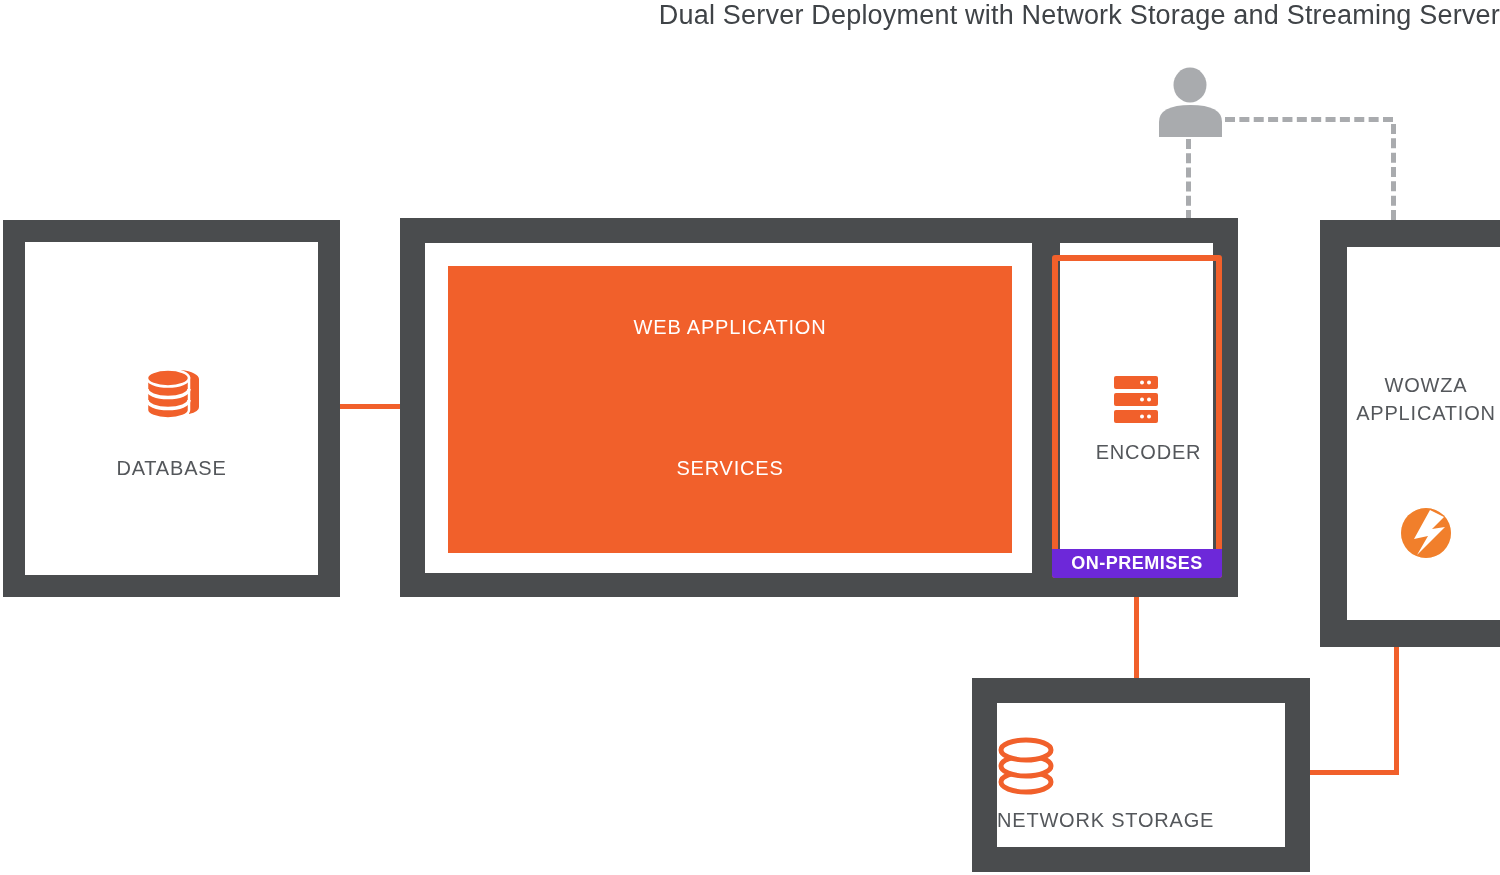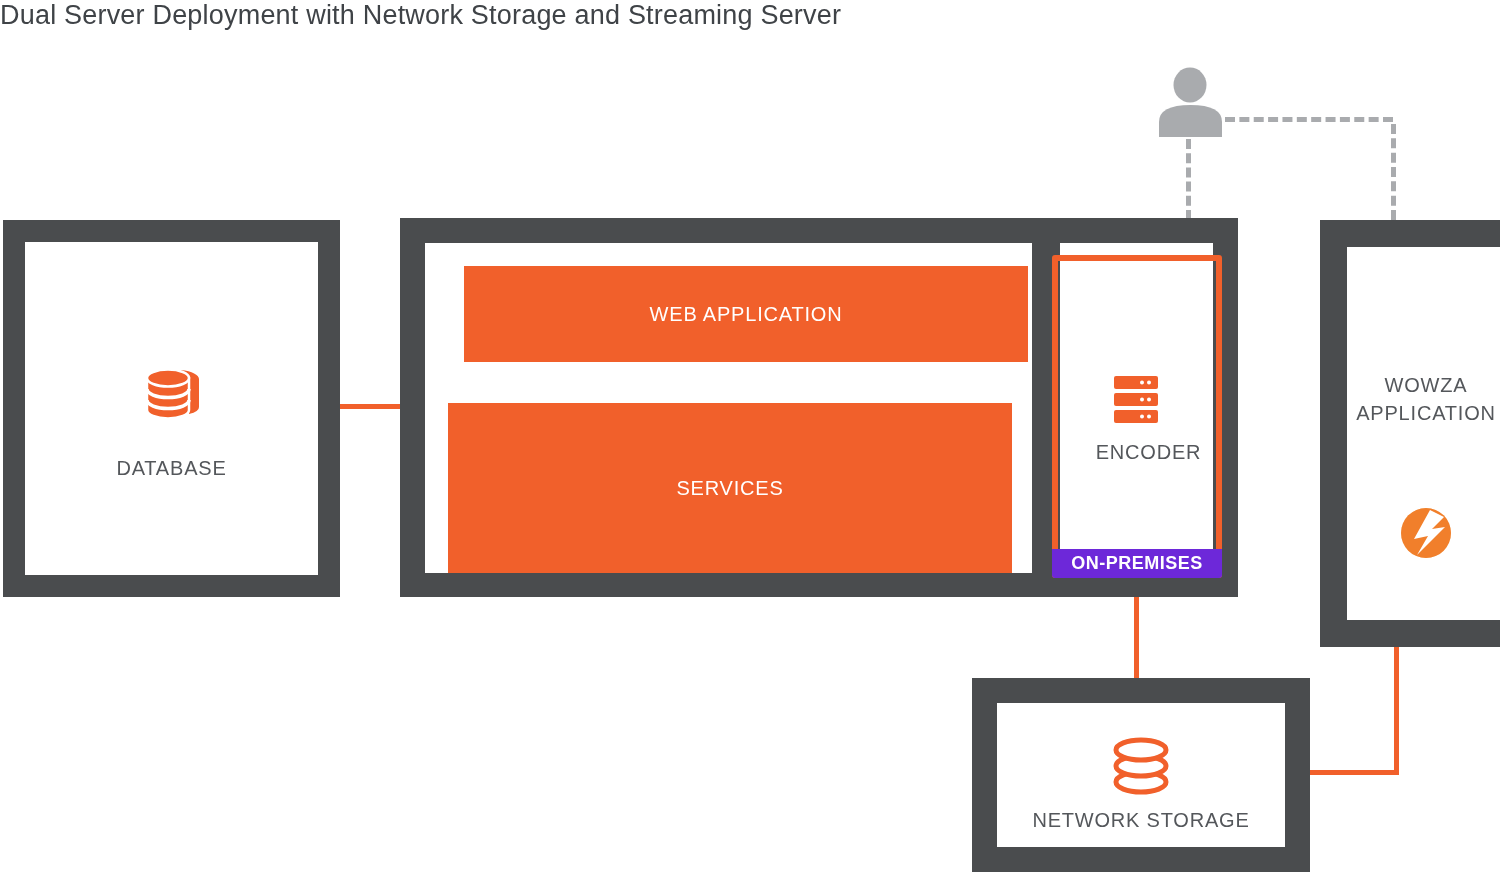--- a/index.html
+++ b/index.html
@@ -5,21 +5,21 @@
   * { margin:0; padding:0; box-sizing:border-box; }
   html,body { background:#ffffff; }
   body { font-family:"Liberation Sans", sans-serif; }
   #stage {
     position:relative; width:1500px; height:875px; background:#ffffff;
     overflow:hidden;
   }
 
   
   #diagram-title {
-    position:absolute; left:0; top:13; width:1500px; text-align:left;
+    position:absolute; left:0; top:13; width:1500px; text-align:right;
     font-size:27px; color:#3f4347; letter-spacing:0.2px;
   }
 
   
   .frame { position:absolute; background:#ffffff; border:22px solid #4a4c4e; }
 
   
   #database-frame {
     left:3px; top:220px; width:337px; height:377px;
     display:flex; flex-direction:column; align-items:center; padding-top:124px;
@@ -35,22 +35,22 @@
     background:#4a4c4e;
   }
   #app-main-panel {
     position:absolute; left:25px; top:25px; width:607px; height:330px; background:#ffffff;
   }
   .orange-bar {
     position:absolute; left:23px; width:564px; background:#f1602b;
     display:flex; align-items:center; justify-content:center;
     color:#ffffff; font-size:20px; letter-spacing:0.8px;
   }
-  #web-app-bar { top:23px; height:96px;margin-left:16px; }
-  #services-bar { top:140px; height:170px;margin-top:20px; }
+  #web-app-bar { top:23px; height:123px; }
+  #services-bar { top:140px; height:170px; }
 
   #encoder-panel {
     position:absolute; left:660px; top:25px; width:153px; height:330px; background:#ffffff;
   }
   #encoder-panel .node-label {
     position:absolute; top:198px; left:12px; width:100%; text-align:center;
   }
   #server-stack-icon { position:absolute; left:53px; top:132px; }
 
   #onprem-outline {
@@ -68,21 +68,21 @@
   #wowza-frame { left:1288px; top:220px; width:212px; height:427px; border-width:27px;margin-left:32px; }
   #wowza-frame .node-label {
     position:absolute; left:0; top:124px; width:100%; text-align:center;
     line-height:28px; white-space:normal;
   }
   #wowza-logo { position:absolute; left:53px; top:260px; }
 
   
   #storage-frame {
     left:972px; top:678px; width:338px; height:194px; border-width:25px;
-    display:flex; flex-direction:column; align-items:center; padding-top:33px;
+    display:flex; flex-direction:column; align-items:flex-start; padding-top:33px;
   }
   #storage-frame .node-label { margin-top:13px; }
 
   
   #user-icon { position:absolute; left:1155px; top:66px; }
 
   
   .conn { position:absolute; background:#f1602b; }
   #conn-db-app    { left:340px;  top:404px; width:60px; height:5px; }
   #conn-enc-store { left:1134px; top:578px; width:5px;  height:100px; }

